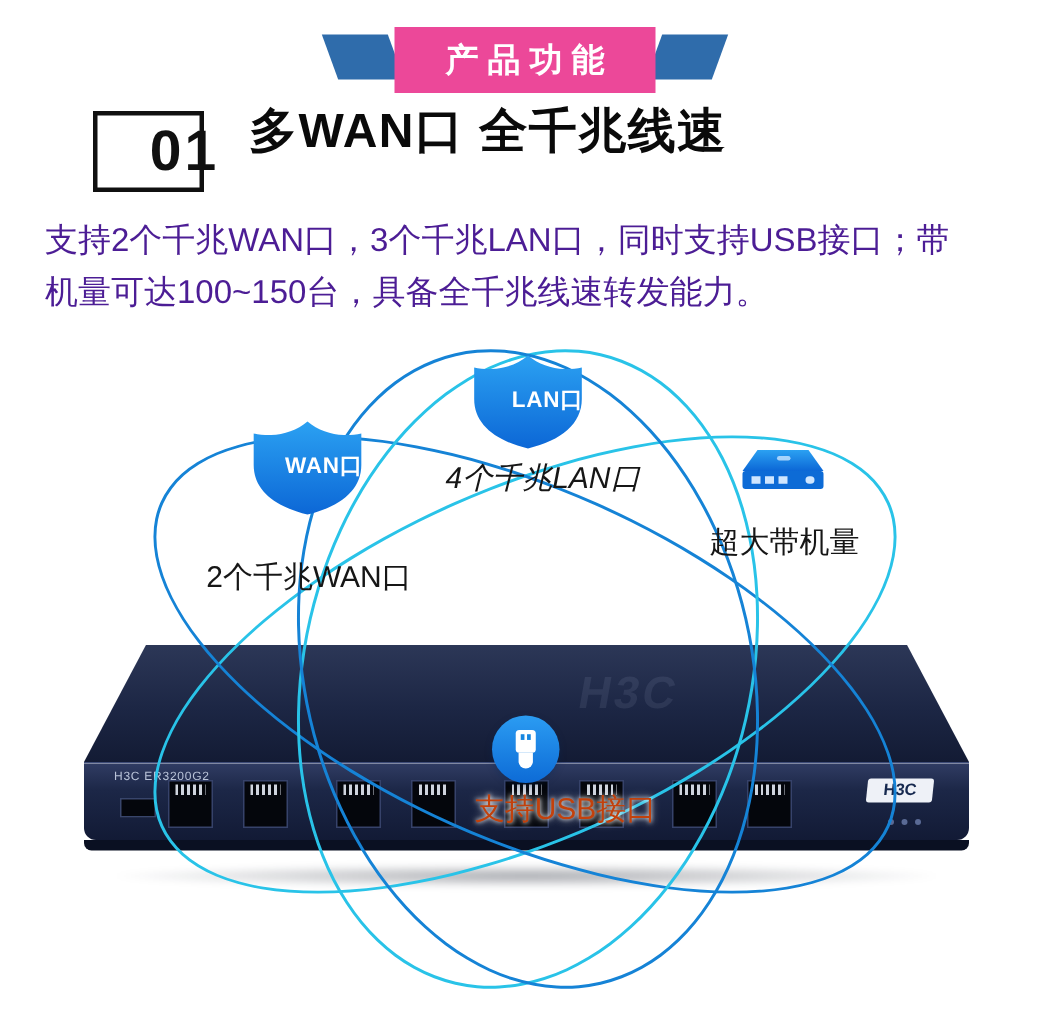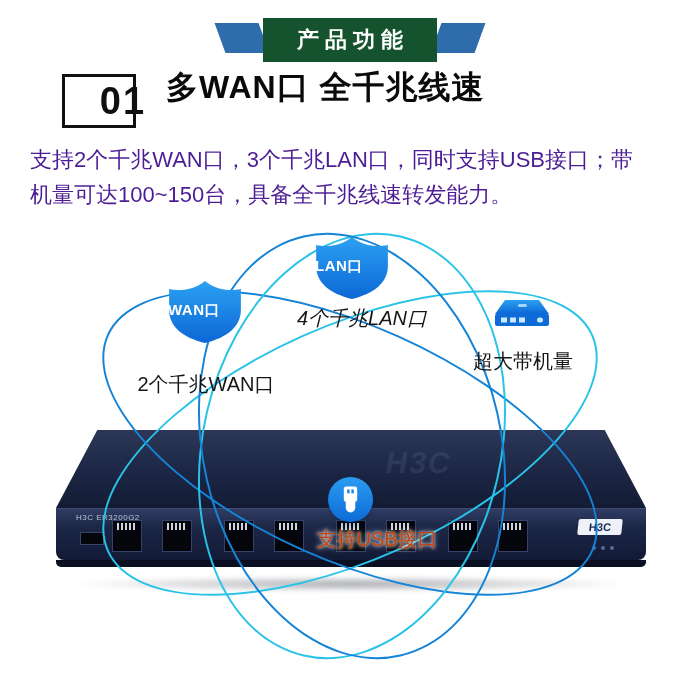--- a/index.html
+++ b/index.html
@@ -8,21 +8,21 @@
     background:#ffffff;overflow:hidden;
     font-family:"Liberation Sans", sans-serif;
   }
   
   .ribbon{position:absolute;top:8px;left:0;width:100%;height:44px;}
   .ribbon-wing{position:absolute;top:15px;width:44px;height:30px;background:#2f6cab;z-index:1;}
   .ribbon-wing.left{left:calc(50% - 130px);transform:skewX(20deg);}
   .ribbon-wing.right{left:calc(50% + 86px);transform:skewX(-20deg);}
   .ribbon-center{
     position:absolute;top:10px;left:50%;transform:translateX(-50%);
-    background:#14532d;color:#fff;font-size:22px;font-weight:bold;
+    background:#ec4899;color:#fff;font-size:22px;font-weight:bold;
     letter-spacing:6px;padding:7px 28px 7px 34px;z-index:2;white-space:nowrap;
   }
   
   .num-box{
     position:absolute;left:62px;top:74px;width:74px;height:54px;
     border:3px solid #101010;box-sizing:border-box;
     display:flex;align-items:center;justify-content:center;
     font-size:38px;font-weight:700;color:#101010;letter-spacing:2px;padding-left:48px;
   }
   .title{
@@ -32,21 +32,21 @@
   .desc{position:absolute;left:30px;top:142px;width:650px;font-size:22px;color:#4c1d95;line-height:35px;}
   
   .orbit{position:absolute;border-radius:50%;z-index:3;}
   .orbit.o1{left:84px;top:325px;width:528px;height:232px;border:2px solid #29c3e8;transform:rotate(-24deg);}
   .orbit.o2{left:84px;top:325px;width:528px;height:232px;border:2px solid #1583d6;transform:rotate(24deg);}
   .orbit.o3{left:202px;top:230px;width:296px;height:428px;border:2px solid #29c3e8;transform:rotate(13deg);}
   .orbit.o4{left:202px;top:230px;width:296px;height:428px;border:2px solid #1583d6;transform:rotate(-13deg);}
   .shield{position:absolute;width:74px;height:64px;z-index:5;}
   .shield svg{width:100%;height:100%;display:block;}
   .shield .badge-text{
-    position:absolute;left:0;right:0;top:21px;text-align:left;
+    position:absolute;left:0;right:0;top:21px;text-align:right;
     color:#fff;font-weight:700;font-size:15px;letter-spacing:0.5px;
   }
   .shield.lan{left:315px;top:236px;}
   .shield.wan{left:168px;top:280px;}
   .cap-icon{position:absolute;left:493px;top:292px;width:58px;height:40px;z-index:5;}
   .cap-icon svg{width:100%;height:100%;display:block;}
   .usb-icon{
     position:absolute;left:328px;top:477px;width:45px;height:45px;border-radius:50%;
     background:linear-gradient(180deg,#2b9cf2,#0d6bd6);
     display:flex;align-items:center;justify-content:center;z-index:6;

